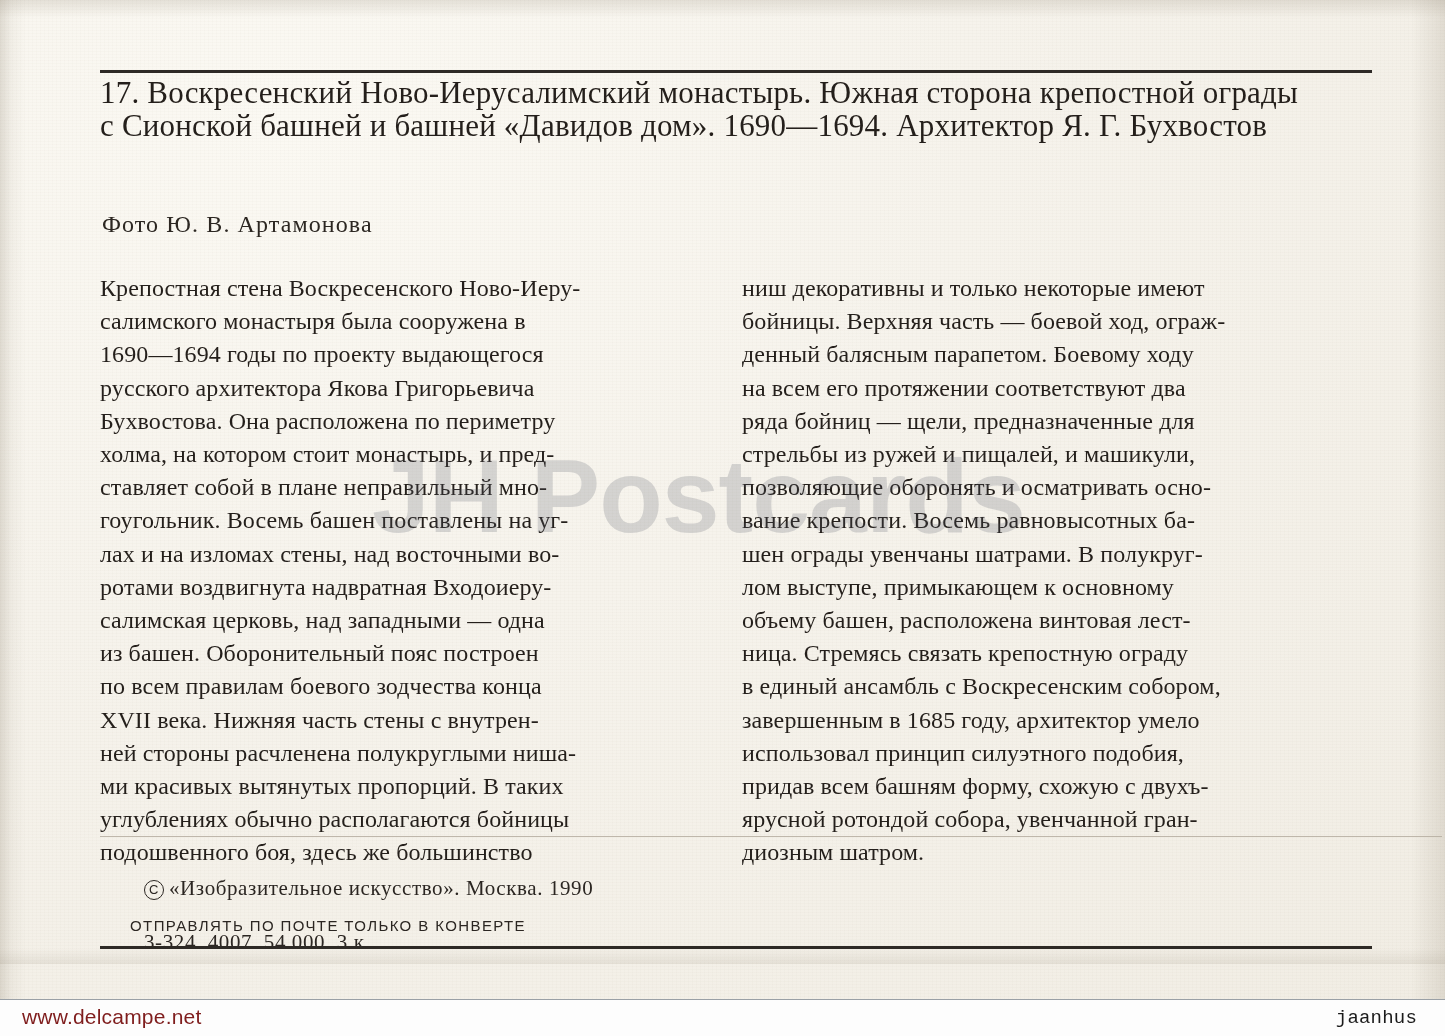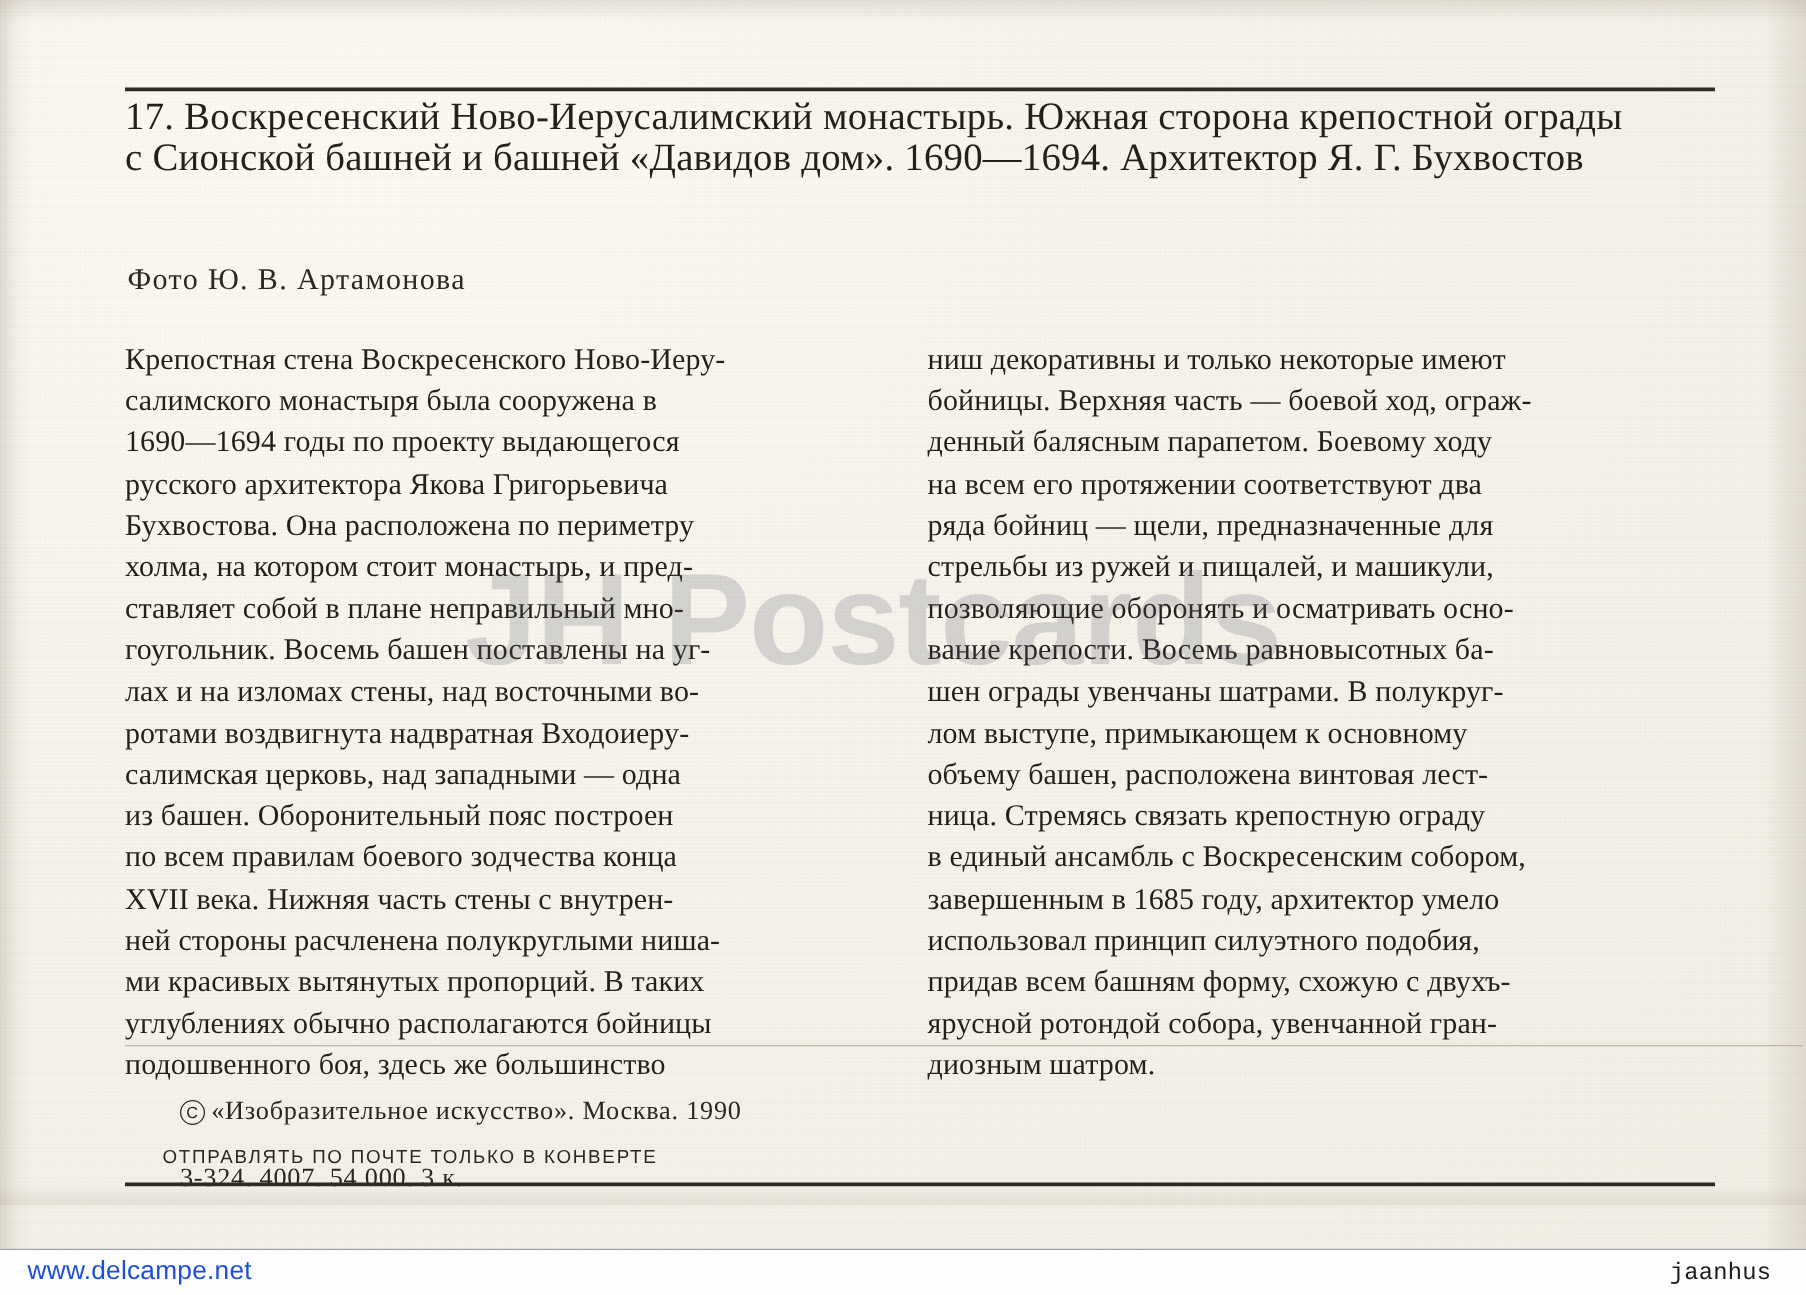--- a/index.html
+++ b/index.html
@@ -186,21 +186,21 @@
     height: 36px;
     background: #fdfdfd;
     border-top: 1px solid #9aa0a6;
   }
   .wm-delcampe {
     position: absolute;
     left: 22px;
     top: 5px;
     font-family: "Liberation Sans", "DejaVu Sans", sans-serif;
     font-size: 21px;
-    color: #1d4ed8;
+    color: #7f1d1d;
     letter-spacing: .2px;
   }
   .wm-user {
     position: absolute;
     right: 28px;
     top: 7px;
     font-family: Liberation Mono, monospace;
     font-size: 19px;
     color: #1b1b1b;
     letter-spacing: .2px;

